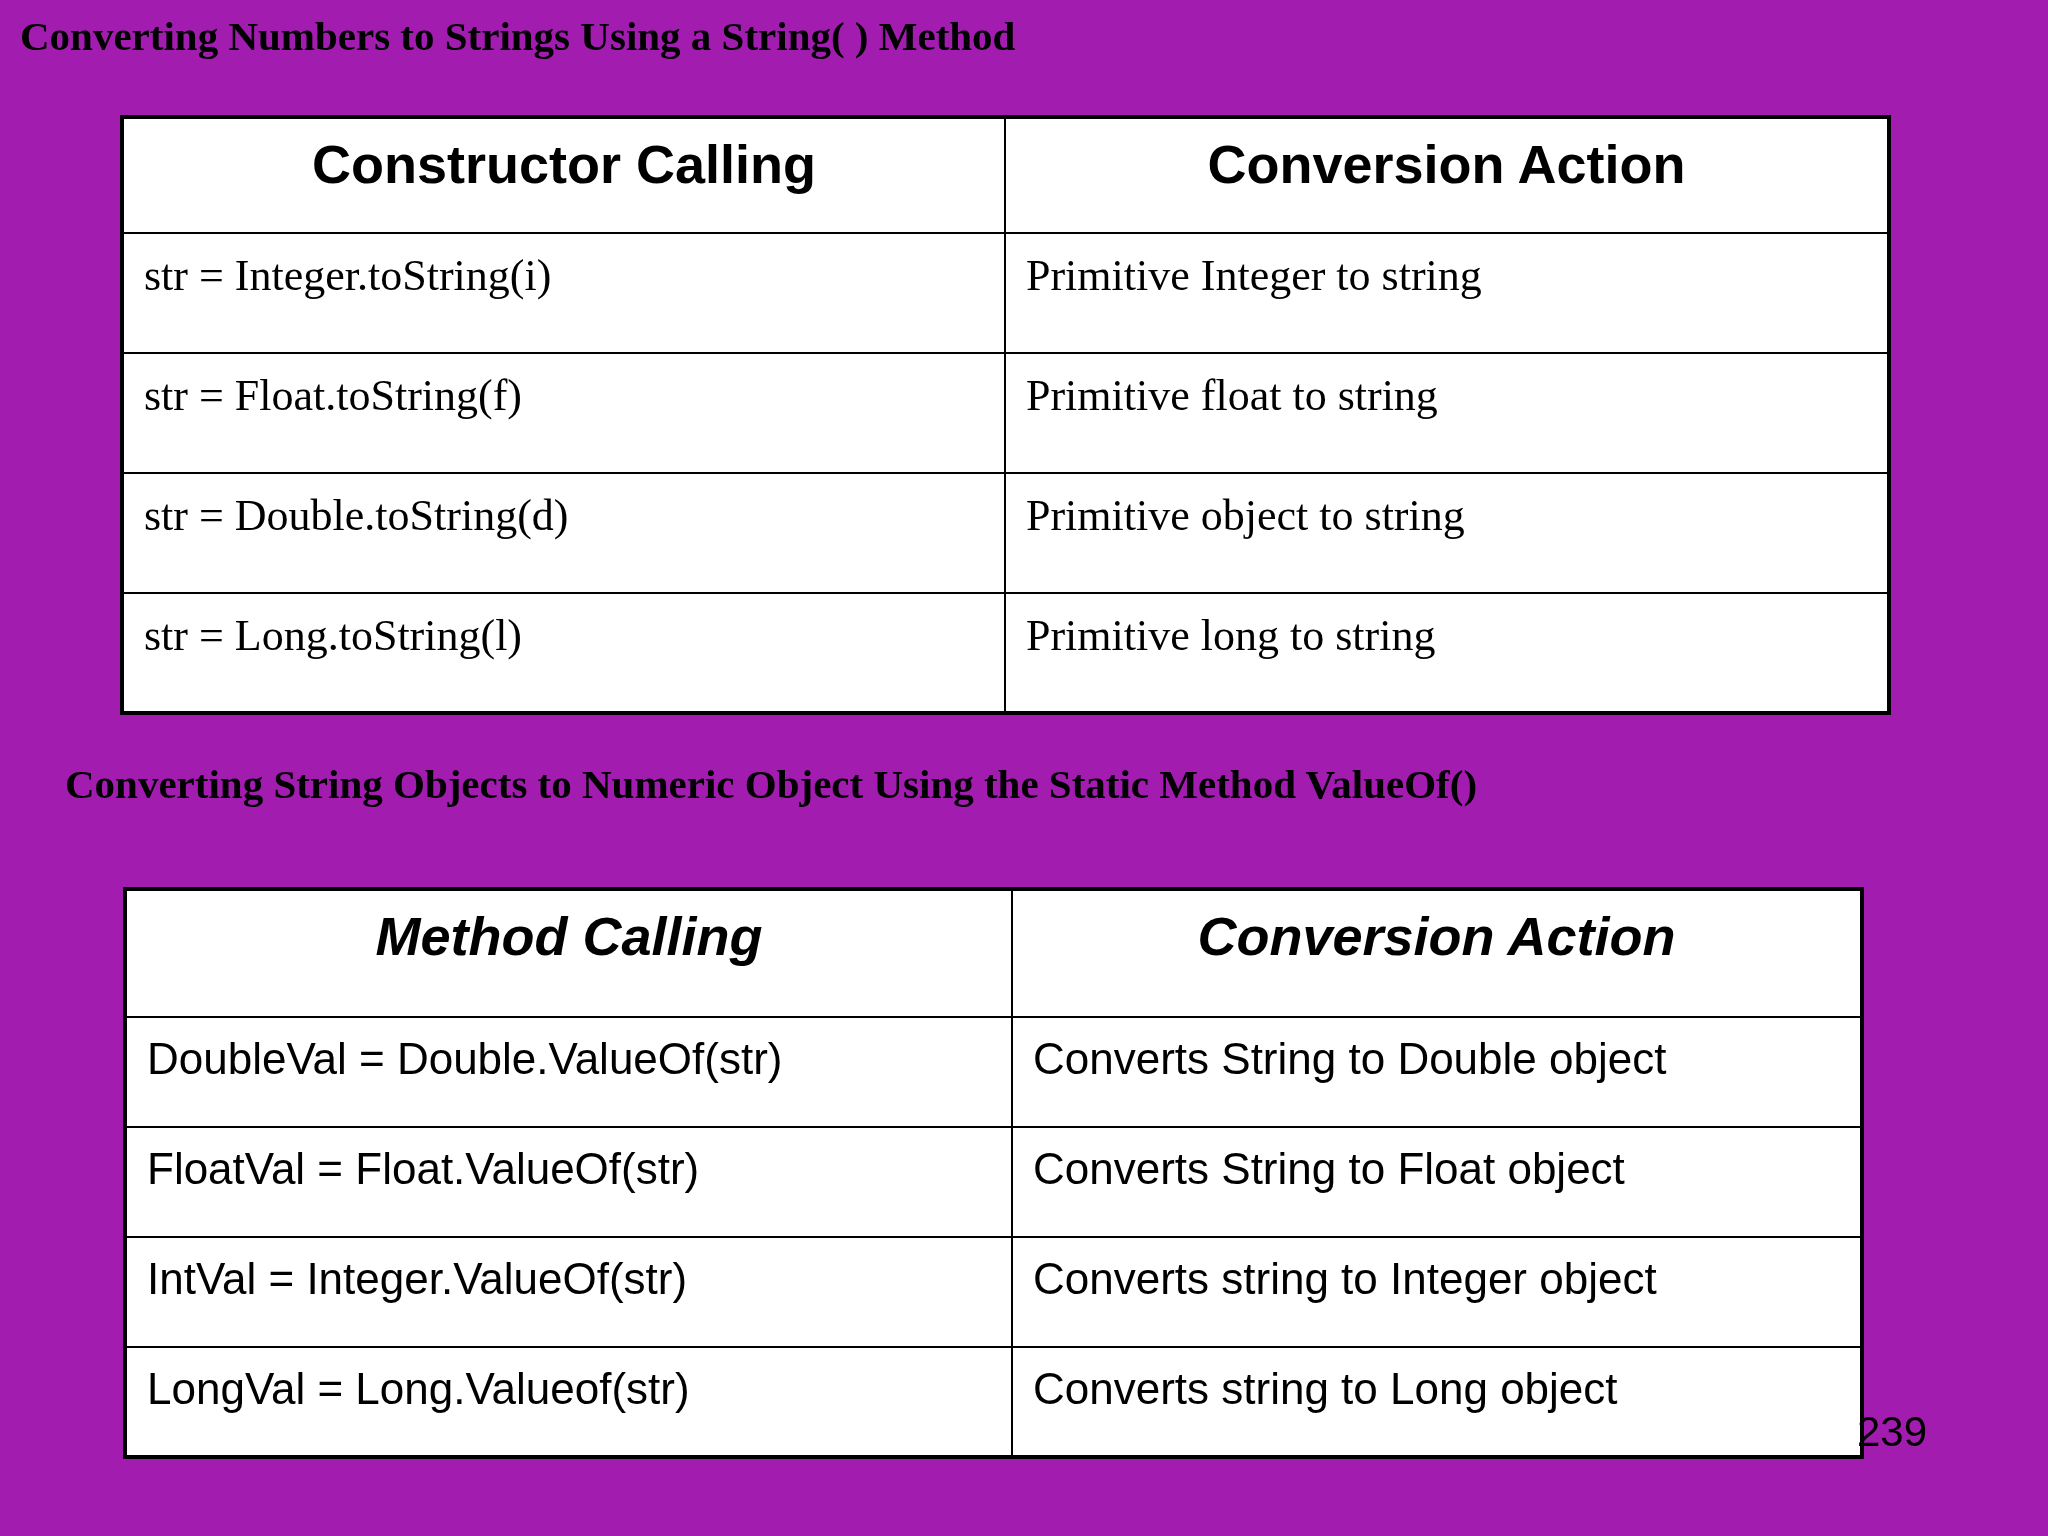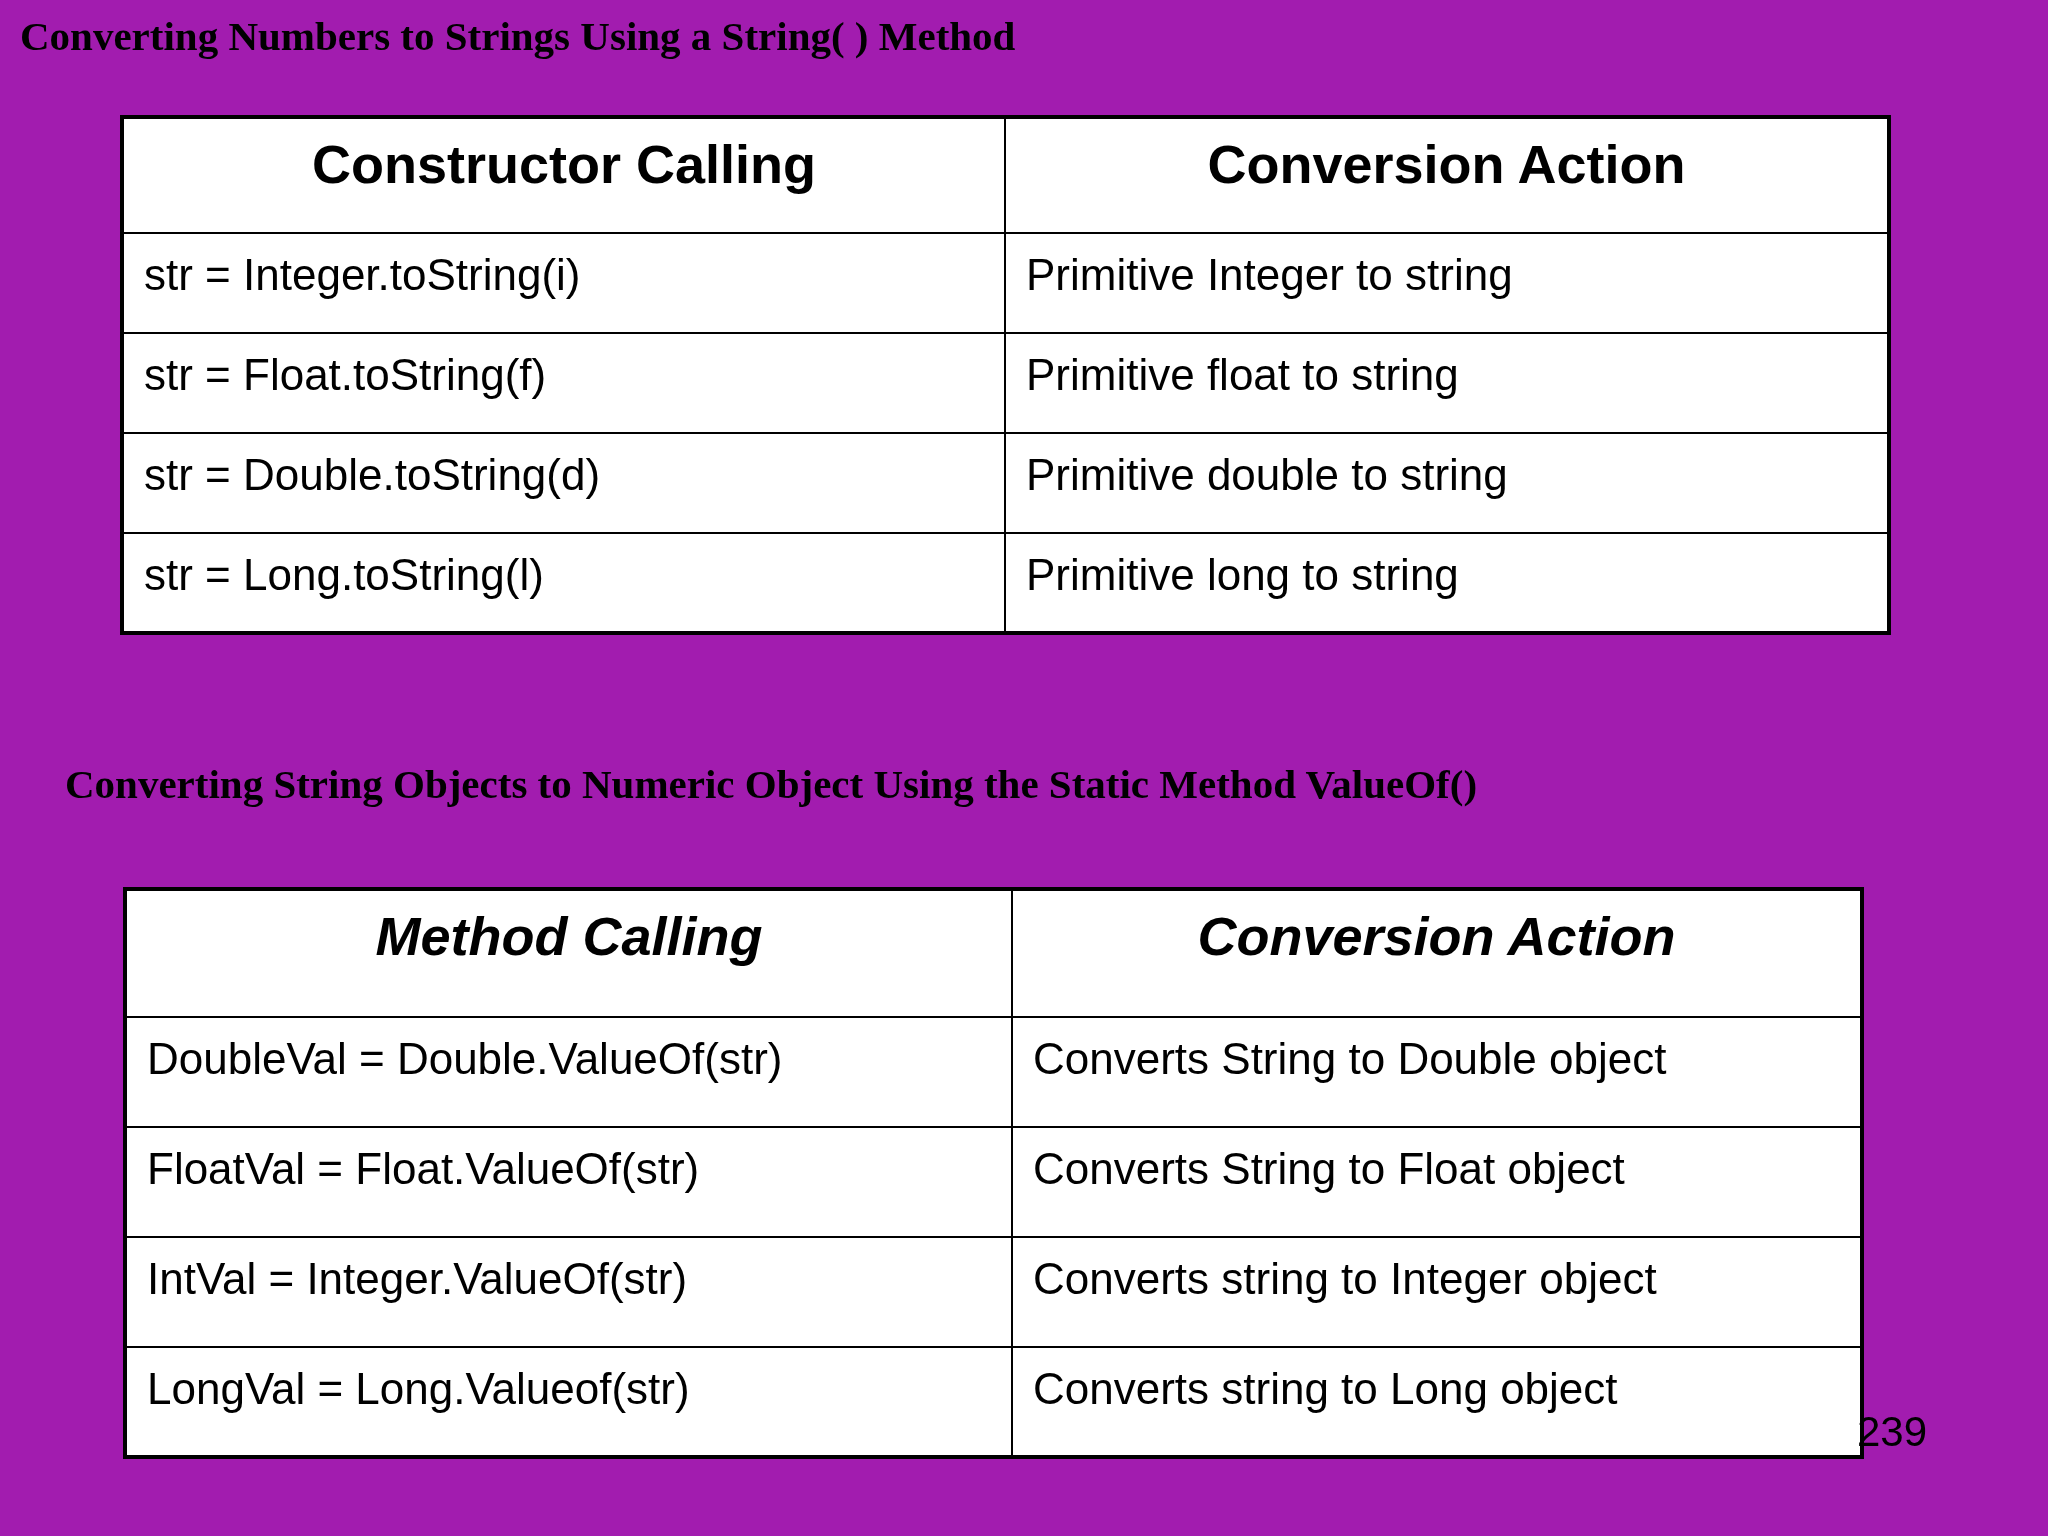--- a/index.html
+++ b/index.html
@@ -53,21 +53,21 @@
     font-size: 44px;
     font-weight: normal;
     text-align: left;
     padding: 16px 0 0 20px;
   }
 
   #table1 { left: 120px; top: 115px; width: 1767px; }
   #table1 col.c1 { width: 883px; }
   #table1 col.c2 { width: 884px; }
   #table1 tr.hdr  { height: 116px; }
-  #table1 tr.row  { height: 100px; }
+  #table1 tr.row  { height: 120px; font-family: Liberation Serif, serif; }
 
   #table2 { left: 123px; top: 887px; width: 1737px; }
   #table2 col.c1 { width: 887px; }
   #table2 col.c2 { width: 850px; }
   #table2 tr.hdr  { height: 128px; font-style: italic; }
   #table2 tr.row  { height: 110px; }
 
   .page-number {
     position: absolute;
     left: 1857px;
@@ -97,21 +97,21 @@
     <tr class="row">
       <td>str = Integer.toString(i)</td>
       <td>Primitive Integer to string</td>
     </tr>
     <tr class="row">
       <td>str = Float.toString(f)</td>
       <td>Primitive float to string</td>
     </tr>
     <tr class="row">
       <td>str = Double.toString(d)</td>
-      <td>Primitive double to string</td>
+      <td>Primitive object to string</td>
     </tr>
     <tr class="row">
       <td>str = Long.toString(l)</td>
       <td>Primitive long to string</td>
     </tr>
   </tbody>
     </table>
 
   <div id="title2" class="section-title">Converting String Objects to Numeric Object Using the Static Method ValueOf()</div>
 

